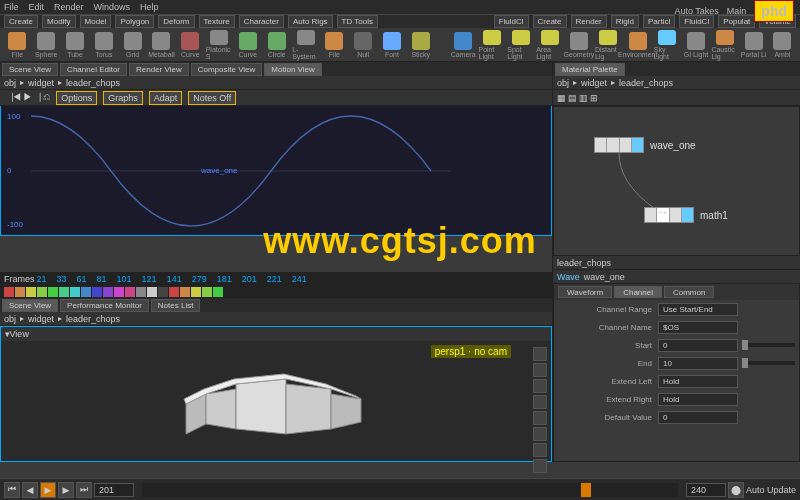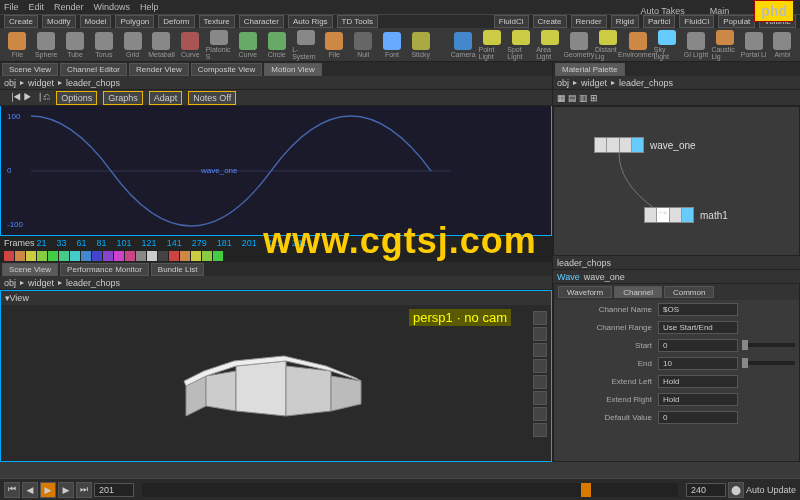--- a/index.html
+++ b/index.html
@@ -1,46 +1,46 @@
 <!DOCTYPE html>
 <html><head>
 <meta charset="utf-8">
 <style>
 * { margin: 0; padding: 0; box-sizing: border-box; font-family: Arial, sans-serif; font-size: 9px; color: #ccc; }
 body { width: 800px; height: 500px; background: #3a3a3a; overflow: hidden; position: relative; }
 .menubar { height: 14px; background: #2a2a2a; display: flex; align-items: center; padding: 0 4px; gap: 10px; }
 .menubar span { color: #bbb; }
-.topright { position: absolute; top: 0; right: 6px; display: flex; gap: 25px; align-items: center; }
+.topright { position: absolute; top: 0; right: 6px; display: flex; gap: 8px; align-items: center; }
 .phd { background: #ffd800; color: #b00; font-weight: bold; font-size: 14px; padding: 2px 6px; border: 1px solid #a00; }
 .shelf-tabs { height: 14px; background: #2a2a2a; display: flex; align-items: center; padding: 0 4px; gap: 4px; border-top: 1px solid #444; }
 .shelf-tabs span { background: #3a3a3a; padding: 1px 4px; border: 1px solid #555; font-size: 8px; }
 .shelf { height: 34px; background: #383838; display: flex; align-items: center; padding: 0 4px; gap: 2px; border-bottom: 1px solid #222; }
 .shelf-icon { width: 28px; height: 30px; display: flex; flex-direction: column; align-items: center; justify-content: center; }
 .shelf-icon .ico { width: 18px; height: 18px; border-radius: 3px; margin-bottom: 1px; }
 .shelf-icon .lbl { font-size: 7px; color: #999; }
 .main { display: flex; height: calc(100% - 100px); }
 .left { width: 552px; display: flex; flex-direction: column; }
 .right { flex: 1; display: flex; flex-direction: column; background: #3a3a3a; border-left: 1px solid #222; }
 .pane-tabs { height: 14px; background: #2a2a2a; display: flex; align-items: center; padding: 0 2px; gap: 2px; }
 .pane-tabs .tab { background: #444; padding: 1px 6px; font-size: 8px; border: 1px solid #555; }
 .pane-tabs .tab.active { background: #5a5a5a; }
 .path-bar { height: 14px; background: #333; display: flex; align-items: center; padding: 0 4px; gap: 4px; font-size: 8px; border-bottom: 1px solid #222; }
 .toolbar { height: 16px; background: #333; display: flex; align-items: center; padding: 0 4px; gap: 6px; font-size: 8px; border-bottom: 1px solid #222; }
 .toolbar .dd { background: #444; padding: 1px 4px; border: 1px solid #eab308; }
 .graph { height: 130px; background: #1a1a2a; position: relative; border: 1px solid #0af; border-top: none; }
 .graph svg { position: absolute; top: 0; left: 0; }
 .graph-label { position: absolute; color: #58f; font-size: 8px; }
-.frames { height: 14px; background: #222; display: flex; align-items: center; padding: 0 4px; gap: 2px; font-size: 8px; }
+.frames { height: 14px; background: #222; display: flex; align-items: center; padding: 0 4px; gap: 2px; font-size: 8px; margin-top: 36px; }
 .frames .num { color: #0af; margin-right: 8px; }
 .color-row { height: 12px; background: #222; display: flex; align-items: center; padding: 0 4px; gap: 1px; }
 .color-row .sq { width: 10px; height: 10px; }
 .viewport { flex: 1; background: #2a2a2a; position: relative; border: 1px solid #0af; }
 .viewport-header { height: 14px; background: #333; display: flex; align-items: center; padding: 0 4px; font-size: 8px; }
 .view-label { position: absolute; top: 18px; left: 10px; color: #888; }
-.cam-label { position: absolute; top: 18px; right: 40px; background: #5a5a00; color: #ff0; padding: 1px 4px; font-size: 13px; }
+.cam-label { position: absolute; top: 18px; right: 40px; background: #5a5a00; color: #ff0; padding: 1px 4px; font-size: 10px; }
 .geom { position: absolute; top: 50%; left: 50%; transform: translate(-50%, -40%); }
 .side-icons { position: absolute; right: 2px; top: 20px; width: 16px; display: flex; flex-direction: column; gap: 2px; }
 .side-icons .si { width: 14px; height: 14px; background: #444; border: 1px solid #555; }
 .node-view { height: 150px; background: #3a3a3a; position: relative; border: 1px solid #222; }
 .node { position: absolute; display: flex; align-items: center; }
 .node-box { width: 50px; height: 16px; background: #ddd; border: 1px solid #888; display: flex; }
 .node-box .seg { flex: 1; border-right: 1px solid #999; }
 .node-box .seg:last-child { border-right: none; background: #6cf; }
 .node-label { margin-left: 6px; color: #ddd; font-size: 10px; }
 .params { flex: 1; background: #3a3a3a; border: 1px solid #222; border-top: none; display: flex; flex-direction: column; }
@@ -274,21 +274,21 @@
         <div class="sq" style="background: rgb(204, 68, 68);"></div>
         <div class="sq" style="background: rgb(204, 136, 68);"></div>
         <div class="sq" style="background: rgb(204, 204, 68);"></div>
         <div class="sq" style="background: rgb(136, 204, 68);"></div>
         <div class="sq" style="background: rgb(68, 204, 68);"></div>
       </div>
 
     <div class="pane-tabs">
       <span class="tab active">Scene View</span>
       <span class="tab">Performance Monitor</span>
-      <span class="tab">Bundle List</span>
+      <span class="tab">Notes List</span>
     </div>
     <div class="path-bar">
       <span>obj</span>▸
       <span>widget</span>▸
       <span>leader_chops</span>
     </div>
     <div class="viewport">
       <div class="viewport-header">
         <span>▾ </span>
           <span>View</span>
@@ -359,26 +359,26 @@
       <span style="color:#6cf">Wave</span>
       <span>wave_one</span>
     </div>
     <div class="params">
       <div class="param-tabs">
         <span class="tab">Waveform</span>
         <span class="tab active">Channel</span>
         <span class="tab">Common</span>
       </div>
       <div class="param-row">
+          <span class="plbl">Channel Range</span>
+          <span class="pval">Use Start/End</span>
+        </div>
+      <div class="param-row">
           <span class="plbl">Channel Name</span>
           <span class="pval">$OS</span>
-        </div>
-      <div class="param-row">
-          <span class="plbl">Channel Range</span>
-          <span class="pval">Use Start/End</span>
         </div>
       <div class="param-row">
           <span class="plbl">Start</span>
           <span class="pval">0</span>
           <div class="slider"></div>
         </div>
       <div class="param-row">
           <span class="plbl">End</span>
           <span class="pval">10</span>
           <div class="slider"></div>

